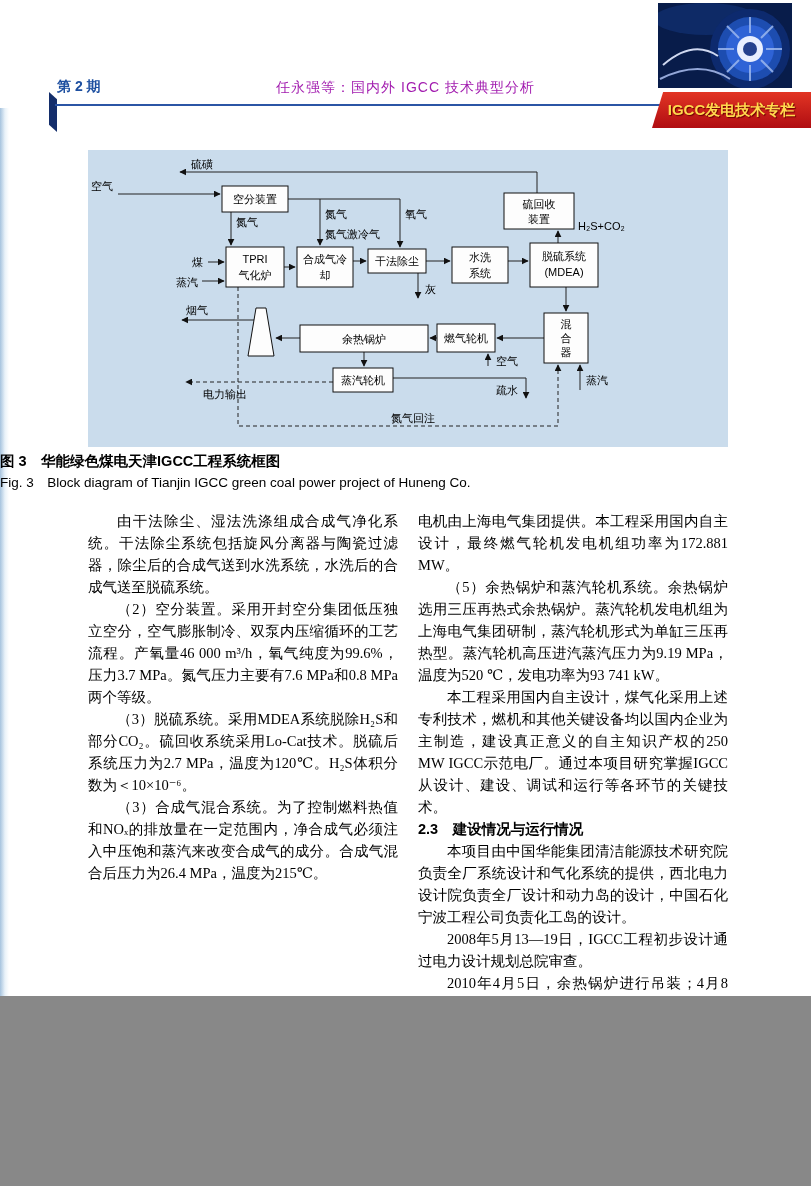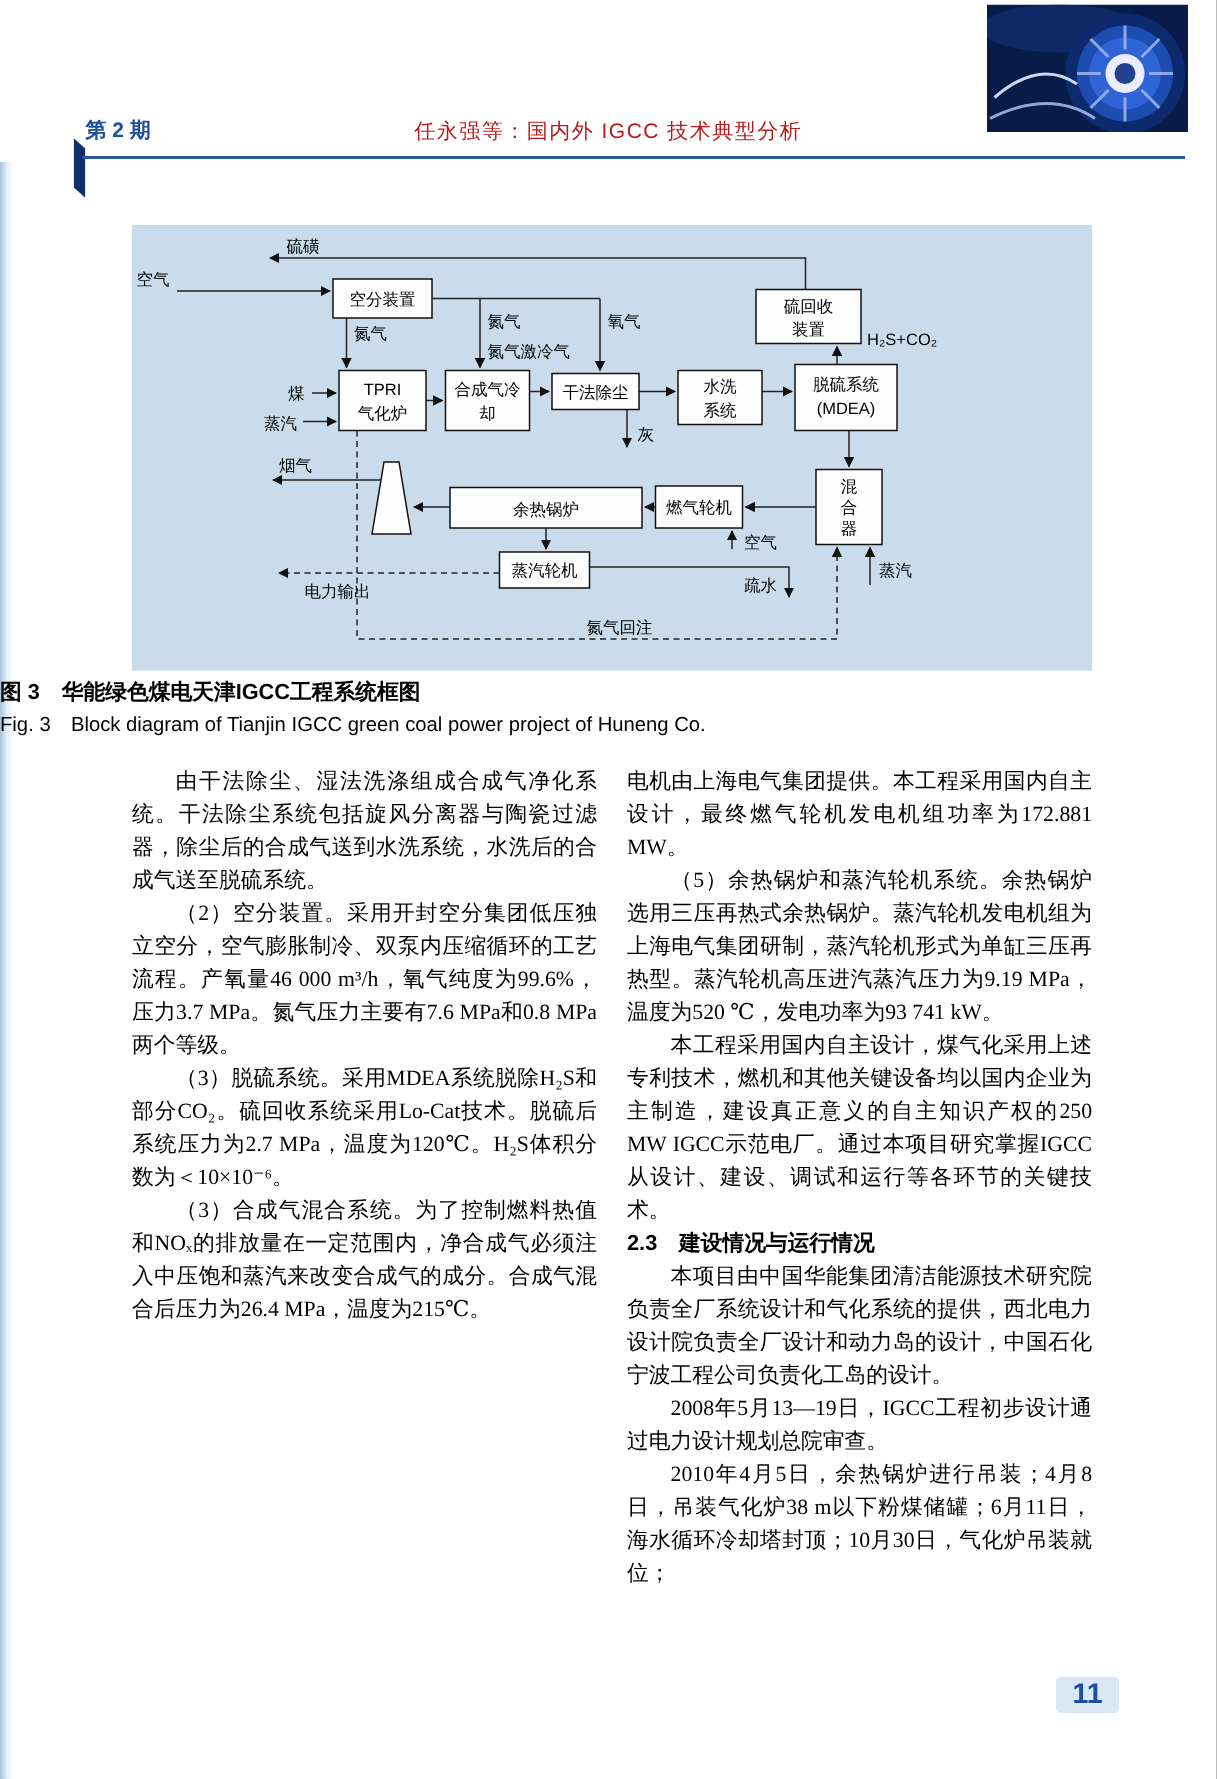--- a/index.html
+++ b/index.html
@@ -1,27 +1,27 @@
 <!DOCTYPE html>
 <html><head>
 <meta charset="utf-8">
 <style>
   html,body{margin:0;padding:0;background:#888;}
-  .page{position:relative;width:811px;height:1186px;background:#ffffff;margin:0 auto;
+  .page{position:relative;width:811px;height:996px;background:#ffffff;margin:0 auto;
         font-family:"Liberation Serif","DejaVu Serif",serif;color:#000;overflow:hidden;}
   
   .edge-strip{position:absolute;left:0;top:108px;width:9px;height:1078px;
         background:linear-gradient(to right,#a6c3de,#e9f2f9 55%,rgba(255,255,255,0));}
   .corner-wedge{position:absolute;left:49px;top:92px;width:8px;height:40px;background:#142e6b;
         clip-path:polygon(0 0,100% 18%,100% 100%,0 82%);}
   
   .issue{position:absolute;left:57px;top:78px;font-family:"Liberation Sans","DejaVu Sans",sans-serif;
         font-weight:bold;font-size:14px;color:#1d4fa0;}
   .running-title{position:absolute;left:0;top:79px;width:100%;text-align:center;
-        font-family:"Liberation Sans","DejaVu Sans",sans-serif;font-size:14px;color:#b91c1c;letter-spacing:1px;}
+        font-family:"Liberation Sans","DejaVu Sans",sans-serif;font-size:14px;color:#a21caf;letter-spacing:1px;}
   .header-rule{position:absolute;left:55px;top:104px;width:735px;height:2px;background:#2b55a5;}
   .corner-photo{position:absolute;left:658px;top:3px;width:134px;height:85px;}
   .banner{position:absolute;left:652px;top:92px;width:159px;height:36px;
         background:linear-gradient(to bottom,#e23524,#b00d12);
         clip-path:polygon(7% 0,100% 0,100% 100%,0 100%);
         display:flex;align-items:center;justify-content:center;
         font-family:"Liberation Sans","DejaVu Sans",sans-serif;font-weight:bold;font-size:15px;
         color:#ffd94d;text-shadow:1px 1px 1px #6d0000;}
   
   .figure-area{position:absolute;left:88px;top:150px;width:640px;height:297px;background:#cadcec;}
@@ -71,20 +71,21 @@
         <line x1="92" y1="30" x2="92" y2="14"></line>
         <line x1="103" y1="35" x2="115" y2="23"></line>
       </g>
       <circle cx="92" cy="46" r="13" fill="#e8eeff"></circle>
       <circle cx="92" cy="46" r="7" fill="#24408e"></circle>
       <path d="M5,62 q30,-26 55,-9" stroke="#cfd8f0" stroke-width="2" fill="none"></path>
       <path d="M2,76 q40,-20 70,0" stroke="#93a7d8" stroke-width="2" fill="none"></path>
     </svg>
   </div>
 
+  <div class="banner">IGCC发电技术专栏</div>
 
   <div class="figure-area">
     <svg viewBox="0 0 640 297" width="640" height="297">
       <defs>
         <marker id="ah" viewBox="0 0 10 10" refX="9" refY="5" markerWidth="7" markerHeight="7" orient="auto-start-reverse">
           <path d="M0,0 L10,5 L0,10 z" fill="#111"></path>
         </marker>
       </defs>
 
       <g stroke="#222" stroke-width="1" fill="none" marker-end="url(#ah)">

